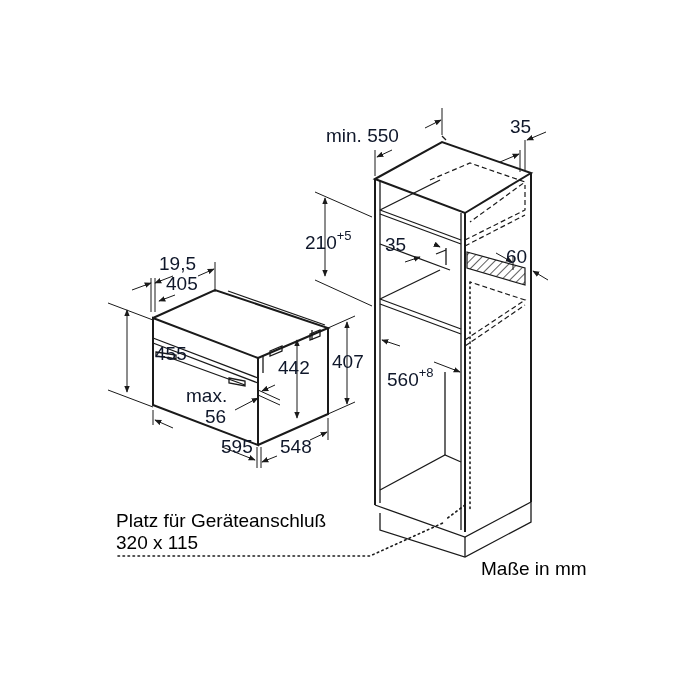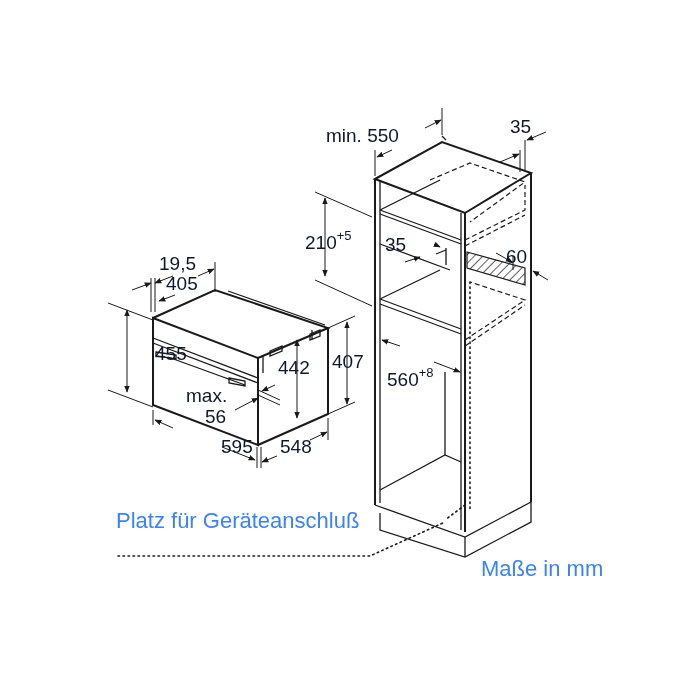--- a/index.html
+++ b/index.html
@@ -5,21 +5,21 @@
   html, body { margin: 0; padding: 0; background: #ffffff; }
   body { width: 680px; height: 680px; overflow: hidden; position: relative; font-family: "Liberation Sans", sans-serif; }
   #diagram { position: absolute; left: 0; top: 0; width: 680px; height: 680px; }
   .ln { stroke: #1a1a1a; stroke-width: 1.3; fill: none; }
   .lnb { stroke: #1a1a1a; stroke-width: 2; fill: none; }
   .thin { stroke: #1a1a1a; stroke-width: 1; fill: none; }
   .dash { stroke: #1a1a1a; stroke-width: 1.2; fill: none; stroke-dasharray: 5 3; }
   .dot { stroke: #1a1a1a; stroke-width: 1.6; fill: none; stroke-dasharray: 1.5 3.5; stroke-linecap: round; }
   .lbl { position: absolute; color: #0f172a; font-size: 19px; line-height: 1; white-space: nowrap; }
   .lbl sup { font-size: 13px; position: relative; top: -2px; }
-  .note { position: absolute; color: #3b82f6; font-size: 22px; line-height: 22px; white-space: nowrap; }
+  .note { position: absolute; color: #000000; font-size: 19px; line-height: 22px; white-space: nowrap; }
 </style>
 </head>
 <body>
 
 <svg id="diagram" viewBox="0 0 680 680" xmlns="http://www.w3.org/2000/svg">
   <defs>
     <marker id="arr" viewBox="0 0 10 10" refX="9" refY="5" markerWidth="7" markerHeight="7" orient="auto-start-reverse">
       <path d="M0,1 L10,5 L0,9 z" fill="#1a1a1a"></path>
     </marker>
     <pattern id="hatch" patternUnits="userSpaceOnUse" width="6" height="6" patternTransform="rotate(45)">
@@ -174,14 +174,15 @@
 
 <div class="lbl" style="left:326px;top:126px;">min. 550</div>
 <div class="lbl" style="left:510px;top:117px;">35</div>
 <div class="lbl" style="left:305px;top:231px;"><span>210</span><sup>+5</sup></div>
 <div class="lbl" style="left:385px;top:235px;">35</div>
 <div class="lbl" style="left:506px;top:233px;margin-top:14px;">60</div>
 <div class="lbl" style="left:387px;top:350px;margin-top:18px;"><span>560</span><sup>+8</sup></div>
 
 <div class="note" style="left:116px;top:510px;">
   <div>Platz für Geräteanschluß</div>
+  <div>320 x 115</div>
 </div>
 <div class="note" style="left:441px;top:558px;margin-left:40px;">Maße in mm</div>
 
 </body></html>

